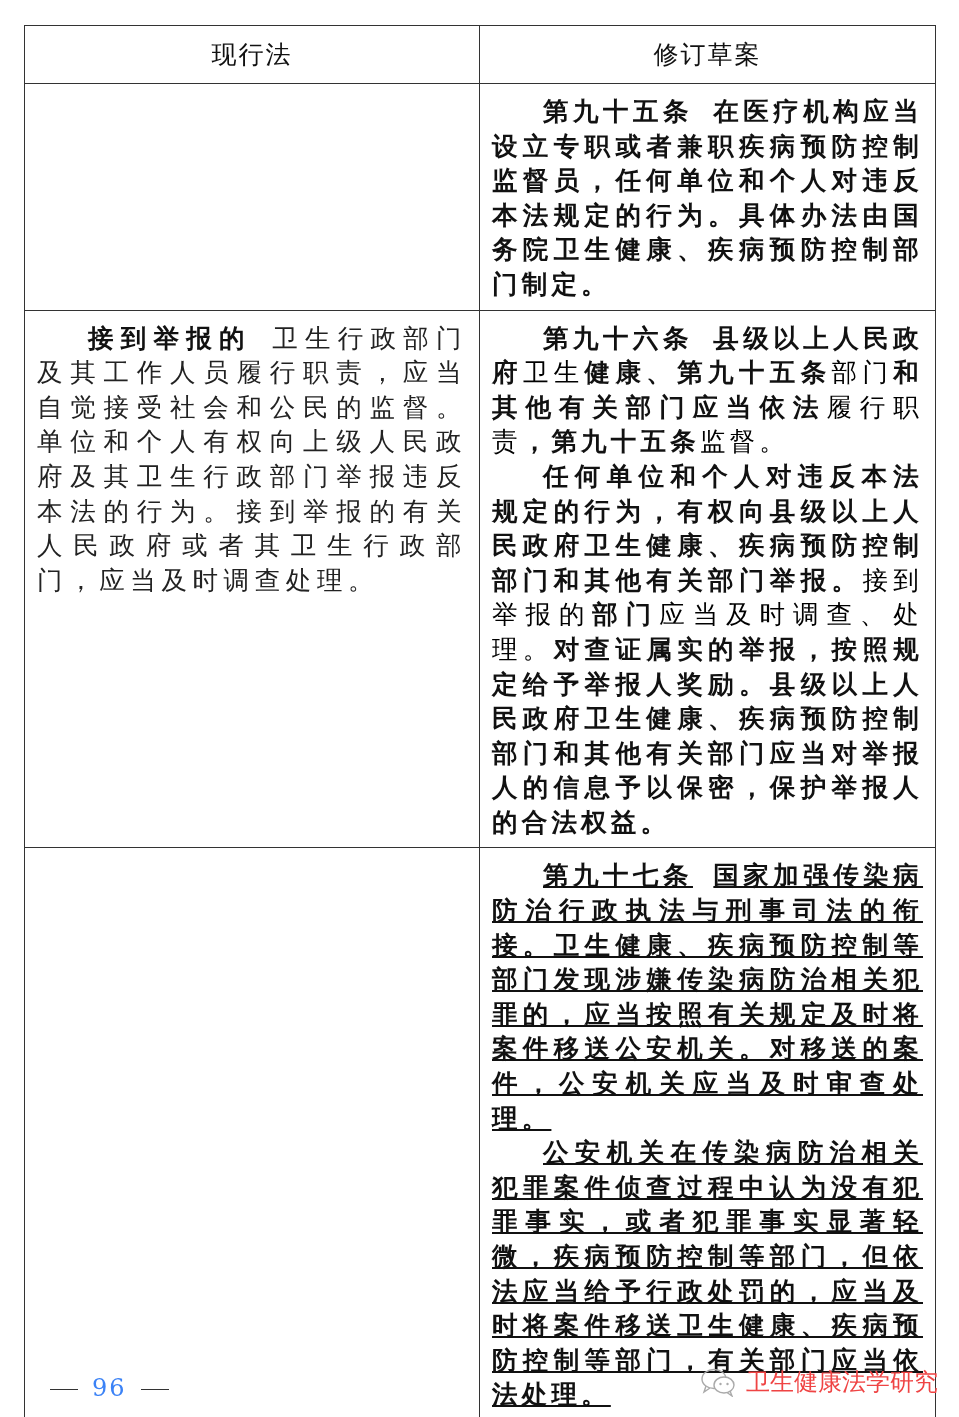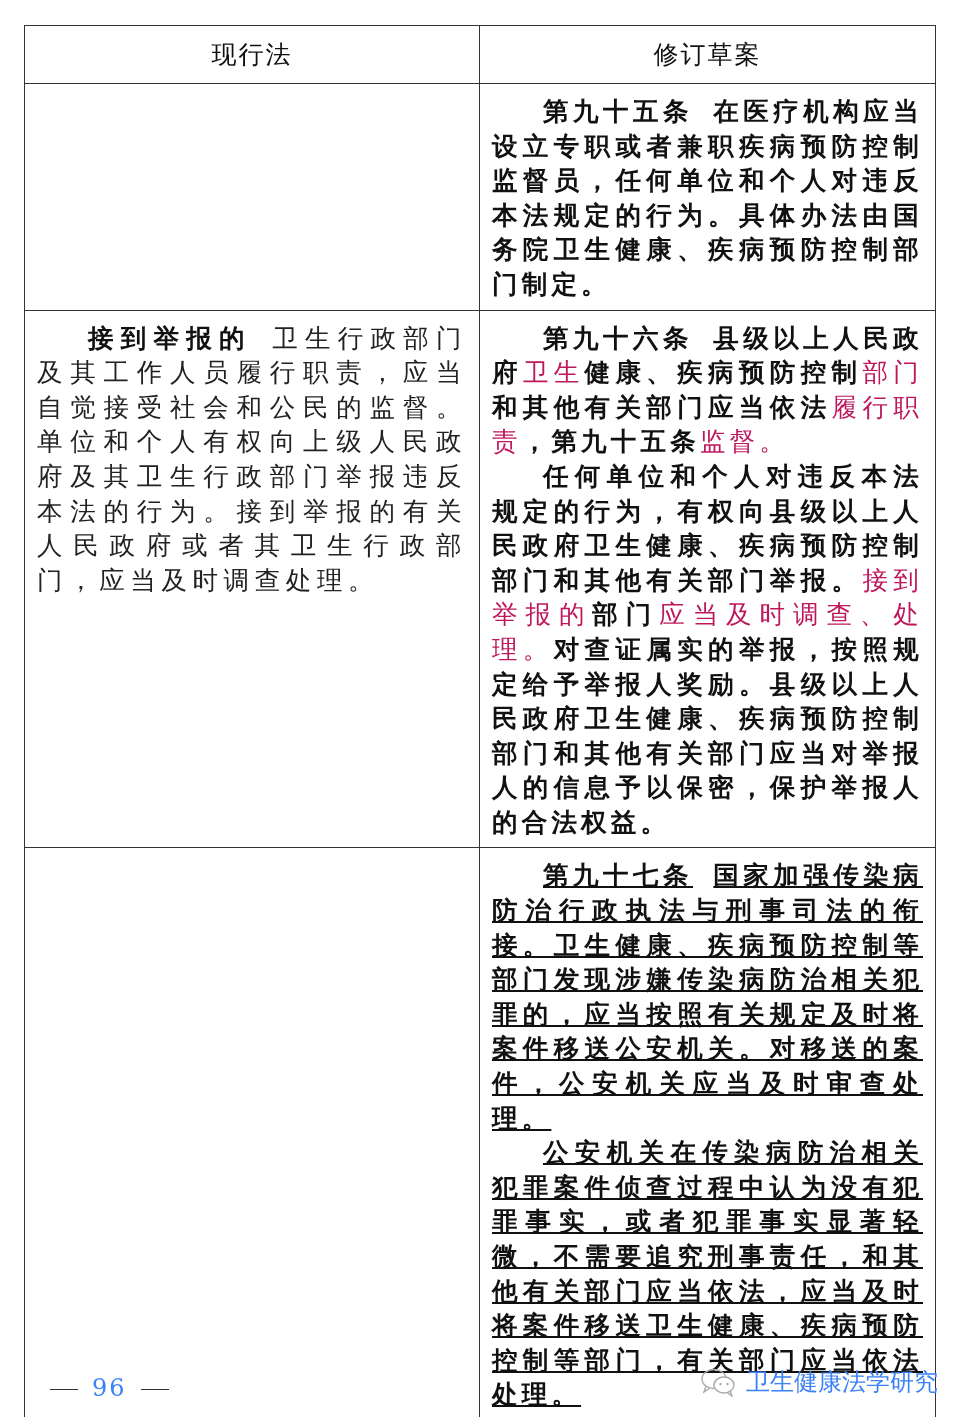--- a/index.html
+++ b/index.html
@@ -13,31 +13,31 @@
                  vertical-align: middle; letter-spacing: 2px; }
   th.col-old { letter-spacing: 12px; }
   col.c1 { width: 455px; } col.c2 { width: 456px; }
   .cell { padding: 10px 12px 8px 12px; font-size: 25.5px; line-height: 34.6px;
           letter-spacing: 4.6px; text-align: justify; }
   .cell.old { color: #222; font-family: "DejaVu Serif", "Liberation Serif", serif;
               letter-spacing: 5.6px; }
   .cell.new { color: #111; font-weight: bold; letter-spacing: 4.2px; }
   .para { text-indent: 2em; margin: 0; }
   .art { font-weight: bold; margin-right: 0.8em; margin-top: 12px; }
-  .light { font-weight: normal; color: #be185d; font-family: "DejaVu Serif", "Liberation Serif", serif; }
+  .light { font-weight: normal; color: #000000; font-family: "DejaVu Serif", "Liberation Serif", serif; }
   tr.r1 td { height: 216px; }
   tr.r2 td { height: 494px; }
   tr.r3 td { height: 490px; text-decoration: underline; }
   .footer-page { position: absolute; left: 36px; top: 1370px; font-size: 24px;
                  font-family: "DejaVu Serif", "Liberation Serif", serif; color: #3b82f6;
                  letter-spacing: 2px; }
   .footer-page .dash { display: inline-block; width: 28px; height: 1px; background: #333;
                        vertical-align: middle; margin: 0 14px; }
   .watermark { position: absolute; left: 700px; top: 1362px; display: flex; align-items: center;
-               color: #3b82f6; font-size: 24px; }
+               color: #ef4444; font-size: 24px; }
   .watermark svg { margin-right: 8px; }
 </style>
 </head>
 <body>
 
 <div class="page">
   <table class="cmp">
     <colgroup>
         <col class="c1">
         <col class="c2">
@@ -60,34 +60,34 @@
     </tr>
 
     <tr class="r2">
       <td>
         <div class="cell old">
           <p class="para"><span class="art" style="font-family:'DejaVu Sans',sans-serif;color:#111;">接到举报的</span><span>卫生行政部门及其工作人员履行职责，应当自觉接受社会和公民的监督。单位和个人有权向上级人民政府及其卫生行政部门举报违反本法的行为。接到举报的有关人民政府或者其卫生行政部门，应当及时调查处理。</span></p>
         </div>
       </td>
       <td>
         <div class="cell new">
-          <p class="para"><span class="art">第九十六条</span><span>县级以上人民政府</span><span class="light">卫生</span><span>健康、疾病预防控制</span><span class="light">部门</span><span>和其他有关部门应当依法</span><span class="light">履行职责</span><span>，第九十五条</span><span class="light">监督。</span></p>
+          <p class="para"><span class="art">第九十六条</span><span>县级以上人民政府</span><span class="light">卫生</span><span>健康、第九十五条</span><span class="light">部门</span><span>和其他有关部门应当依法</span><span class="light">履行职责</span><span>，第九十五条</span><span class="light">监督。</span></p>
           <p class="para"><span>任何单位和个人对违反本法规定的行为，有权向县级以上人民政府卫生健康、疾病预防控制部门和其他有关部门举报。</span><span class="light">接到举报的</span><span>部门</span><span class="light">应当及时调查、处理。</span><span>对查证属实的举报，按照规定给予举报人奖励。县级以上人民政府卫生健康、疾病预防控制部门和其他有关部门应当对举报人的信息予以保密，保护举报人的合法权益。</span></p>
         </div>
       </td>
     </tr>
 
     <tr class="r3">
       <td>
             <div class="cell old"></div>
           </td>
       <td>
         <div class="cell new">
           <p class="para"><span class="art">第九十七条</span><span>国家加强传染病防治行政执法与刑事司法的衔接。卫生健康、疾病预防控制等部门发现涉嫌传染病防治相关犯罪的，应当按照有关规定及时将案件移送公安机关。对移送的案件，公安机关应当及时审查处理。</span></p>
-          <p class="para"><span>公安机关在传染病防治相关犯罪案件侦查过程中认为没有犯罪事实，或者犯罪事实显著轻微，不需要追究刑事责任，和其他有关部门应当依法，应当及时将案件移送卫生健康、疾病预防控制等部门，有关部门应当依法处理。</span></p>
+          <p class="para"><span>公安机关在传染病防治相关犯罪案件侦查过程中认为没有犯罪事实，或者犯罪事实显著轻微，疾病预防控制等部门，但依法应当给予行政处罚的，应当及时将案件移送卫生健康、疾病预防控制等部门，有关部门应当依法处理。</span></p>
         </div>
       </td>
     </tr>
   </tbody>
     </table>
 
   <div class="footer-page">
     <span class="dash"></span><span>96</span><span class="dash"></span>
   </div>
 

